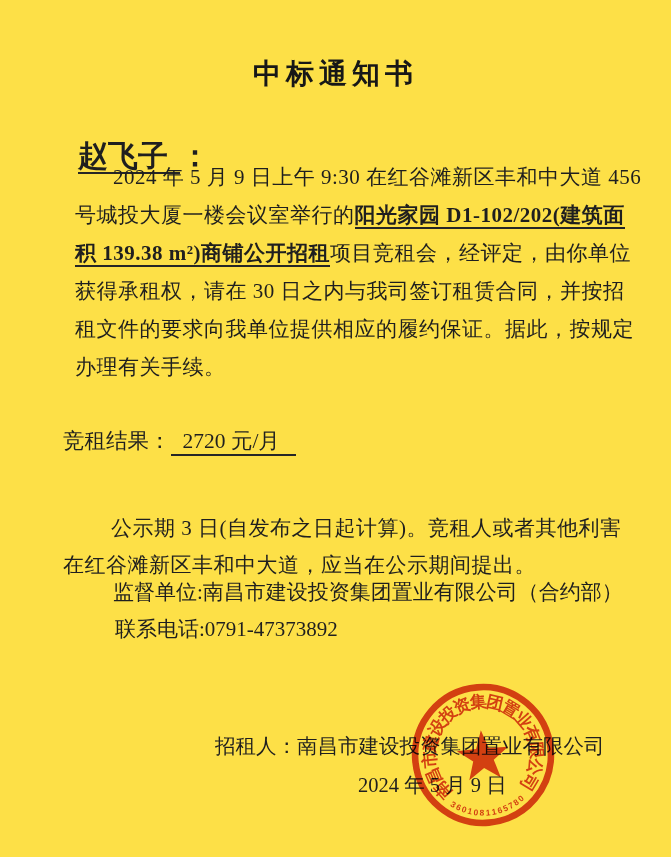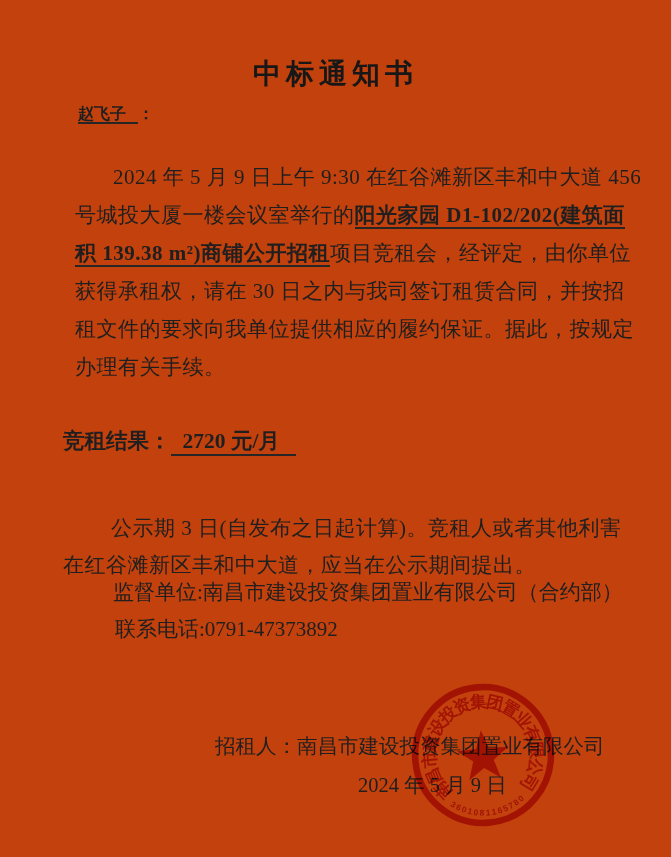--- a/index.html
+++ b/index.html
@@ -1,34 +1,34 @@
 <!DOCTYPE html>
 <html style="--seal-color: #d23b2c;"><head>
 <meta charset="utf-8">
 <style>
   html,body{margin:0;padding:0;background:#ffffff;}
   .page{
     position:relative;
     width:671px;height:857px;
     margin:0 auto;
-    background:#c2410c;
+    background:#fde047;
     overflow:hidden;
     font-family:"Liberation Serif","DejaVu Serif",serif;
     color:#1f1f1f;
   }
   .doc-title{
     position:absolute;top:36px;left:0;right:0;
     text-align:center;
     font-size:28px;font-weight:bold;
     letter-spacing:5px;
     color:#171717;
   }
   .salutation{
-    position:absolute;top:104px;left:78px;
-    font-size:16px;font-weight:bold;
+    position:absolute;top:136px;left:78px;
+    font-size:30px;font-weight:bold;
   }
   .salutation .name{
     border-bottom:2px solid #262626;
     padding-right:12px;
   }
   .body-para{
     position:absolute;top:158px;left:63px;width:552px;
     font-size:21px;
     margin-left:12px;
   }
@@ -38,21 +38,21 @@
     letter-spacing:0.5px;
   }
   .indent-1{padding-left:38px;}
   .indent-2{padding-left:48px;margin-top:7px;}
   .emph{
     font-weight:bold;
     border-bottom:2px solid #262626;
   }
   .result-line{
     position:absolute;top:426px;left:63px;
-    font-size:21.5px;font-weight:bold;
+    font-size:21.5px;font-weight:normal;
     white-space:nowrap;
     text-align:center;
   }
   .result-line .result-value{
     border-bottom:2px solid #262626;
     padding:0 16px 1px 12px;
   }
   .notice-para{
     position:absolute;top:503px;left:63px;width:552px;
     font-size:21px;

